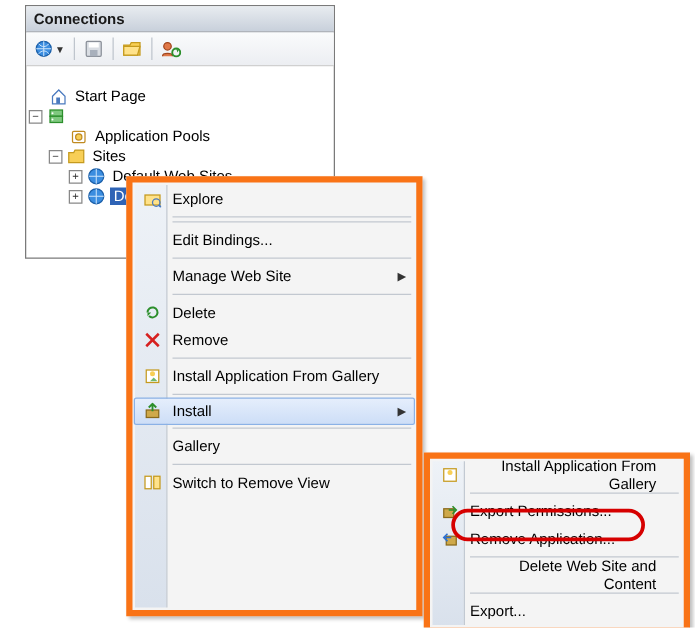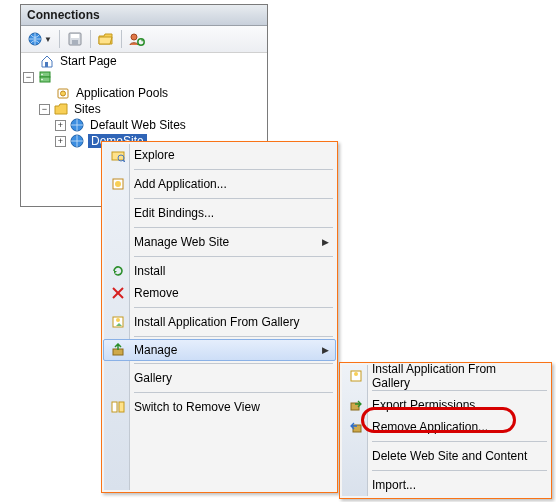--- a/index.html
+++ b/index.html
@@ -38,21 +38,21 @@
   }
   .tbtn {
     width: 22px; height: 20px;
     display: inline-flex; align-items: center; justify-content: center;
     border: 1px solid transparent;
     border-radius: 2px;
   }
   .tbtn.drop { width: 30px; }
   .tsep { width: 1px; height: 18px; background: #bfc5cd; margin: 0 2px; }
   .tree {
-    padding: 0 2px;
+    padding: 16px 2px;
   }
   .trow {
     display: flex; align-items: center;
     height: 16px;
     white-space: nowrap;
   }
   .expander {
     width: 11px; height: 11px;
     border: 1px solid #888;
     background: #fff;
@@ -71,23 +71,24 @@
   .ticon {
     width: 16px; height: 16px;
     display: inline-flex; align-items: center; justify-content: center;
     margin-right: 3px;
   }
 
   
   .menu {
     position: absolute;
     background: #f4f4f4;
-    border: 1px solid #f97316;
+    border: 5px solid #f97316;
     box-shadow: 2px 2px 3px rgba(0,0,0,0.25);
     padding: 2px;
+    text-align: right;
   }
   .menu .iconcol {
     position: absolute;
     left: 2px; top: 2px; bottom: 2px;
     width: 26px;
     background: linear-gradient(#eef2f7, #d9e1ec);
     border-right: 1px solid #c2c9d2;
   }
   .mrow {
     position: relative;
@@ -246,47 +247,38 @@
     <span class="micon">
         <svg width="14" height="14">
           <rect x="1" y="4" width="12" height="8" fill="#ffe28a" stroke="#c59a1e"></rect>
           <circle cx="10" cy="10" r="3" fill="none" stroke="#4a7abf"></circle>
           <line x1="12" y1="12" x2="14" y2="14" stroke="#4a7abf" stroke-width="1.5"></line>
         </svg>
       </span>
     <span>Explore</span>
   </div>
   <div class="msep"></div>
-  <div class="mrow">
-    <span class="micon">
-        <svg width="14" height="14">
-          <rect x="2" y="2" width="10" height="10" fill="#fff" stroke="#c08a20"></rect>
-          <circle cx="7" cy="7" r="3" fill="#f8cf56"></circle>
-        </svg>
-      </span>
-    <span>Add Application...</span>
-  </div>
   <div class="msep"></div>
   <div class="mrow">
     <span>Edit Bindings...</span>
   </div>
   <div class="msep"></div>
   <div class="mrow">
     <span>Manage Web Site</span>
     <span class="sub">▶</span>
   </div>
   <div class="msep"></div>
   <div class="mrow">
     <span class="micon">
         <svg width="14" height="14">
           <path d="M3 7a4 4 0 1 1 1.2 2.8" fill="none" stroke="#2c8f2c" stroke-width="1.6"></path>
           <path d="M3 10V7h3z" fill="#2c8f2c"></path>
         </svg>
       </span>
-    <span>Install</span>
+    <span>Delete</span>
   </div>
   <div class="mrow">
     <span class="micon">
         <svg width="14" height="14">
           <line x1="2" y1="2" x2="12" y2="12" stroke="#d62020" stroke-width="2"></line>
           <line x1="12" y1="2" x2="2" y2="12" stroke="#d62020" stroke-width="2"></line>
         </svg>
       </span>
     <span>Remove</span>
   </div>
@@ -302,21 +294,21 @@
     <span>Install Application From Gallery</span>
   </div>
   <div class="msep"></div>
   <div class="mrow hl">
     <span class="micon">
         <svg width="14" height="14">
           <rect x="2" y="6" width="10" height="6" fill="#cfa94a" stroke="#8a6a1c"></rect>
           <path d="M7 1v6M4 4l3-3 3 3" fill="none" stroke="#2c8f2c" stroke-width="1.5"></path>
         </svg>
       </span>
-    <span>Manage</span>
+    <span>Install</span>
     <span class="sub">▶</span>
   </div>
   <div class="msep"></div>
   <div class="mrow">
     <span>Gallery</span>
   </div>
   <div class="msep"></div>
   <div class="mrow">
     <span class="micon">
         <svg width="14" height="14">
@@ -358,17 +350,17 @@
         </svg>
       </span>
     <span>Remove Application...</span>
   </div>
   <div class="msep"></div>
   <div class="mrow">
     <span>Delete Web Site and Content</span>
   </div>
   <div class="msep"></div>
   <div class="mrow">
-    <span>Import...</span>
+    <span>Export...</span>
   </div>
 </div>
 
 <div class="callout" style="left:361px; top:407px; width:155px; height:26px;"></div>
 
 </body></html>

